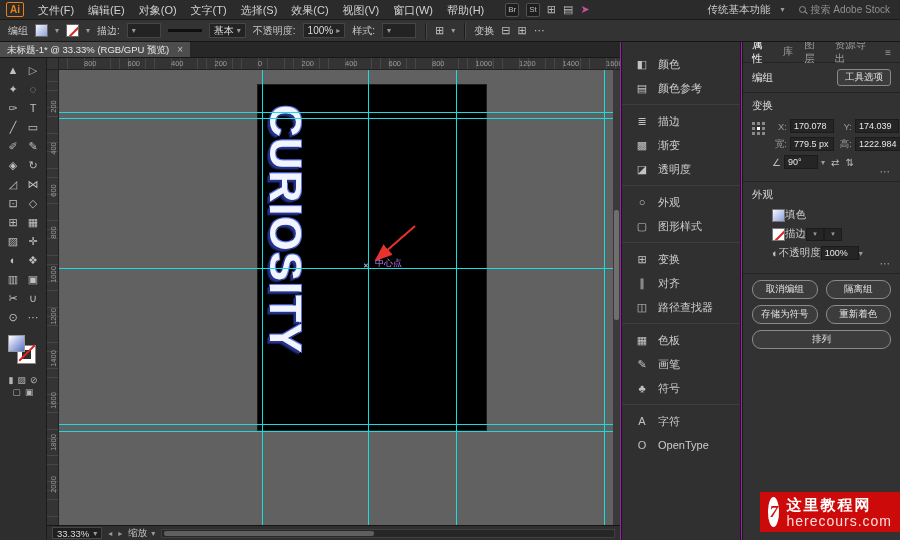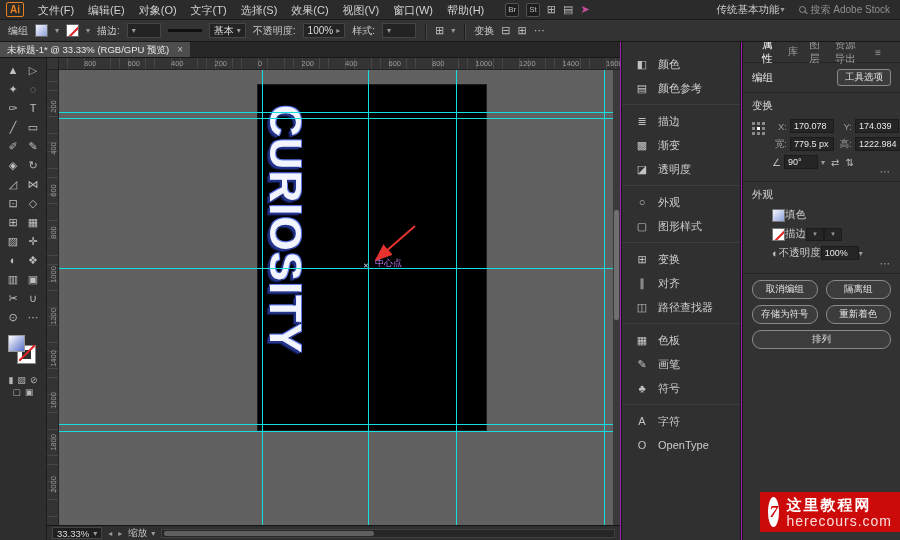--- a/index.html
+++ b/index.html
@@ -16,21 +16,21 @@
   .ai-logo { margin:0 7px 0 6px; padding:0 3px; border:1px solid #e8801e; border-radius:2px;
     color:#e8801e; font-weight:bold; font-size:10px; line-height:13px; }
   .menus { display:flex; align-items:center; height:100%; }
   .menu-item { padding:0 7px; font-size:11px; color:#d2d2d2; line-height:20px; cursor:default; }
   .mb-icons { display:flex; align-items:center; gap:7px; margin-left:14px; }
   .sq-icon { background:#1d1d1d; border:1px solid #525252; border-radius:2px; color:#bdbdbd;
     font-size:8px; line-height:10px; padding:1px 2px; }
   .mini-icon { color:#b5b5b5; font-size:11px; }
   .plane { color:#c94f9e; }
   .mb-right { margin-left:auto; display:flex; align-items:center; gap:14px; padding-right:10px; }
-  .workspace { display:flex; align-items:center; gap:1px; color:#cccccc; font-size:10.5px; }
+  .workspace { display:flex; align-items:center; gap:10px; color:#cccccc; font-size:10.5px; }
   .caret { color:#9a9a9a; font-size:8px; }
   .search { display:flex; align-items:center; gap:5px; color:#8f8f8f; font-size:10px; }
   .mag { width:7px; height:7px; border:1px solid #909090; border-radius:50%; position:relative; display:inline-block; }
   .mag::after { content:''; position:absolute; width:4px; height:1px; background:#909090;
     transform:rotate(45deg); right:-3px; bottom:-1px; }
 
   
   .controlbar { position:absolute; left:0; top:20px; width:900px; height:22px; background:#333333;
     border-bottom:1px solid #161616; display:flex; align-items:center; gap:7px; padding-left:8px;
     font-size:10px; color:#c9c9c9; z-index:5; }
@@ -112,21 +112,21 @@
   .panelstrip { position:absolute; left:621px; top:42px; width:120px; height:498px; background:#303030;
     border-left:1px solid #191919; border-right:1px solid #191919; z-index:4; padding-top:10px; }
   .strip-item { height:24px; display:flex; align-items:center; gap:9px; padding-left:13px; cursor:default; }
   .strip-icon { width:14px; text-align:center; color:#c2c2c2; font-size:11px; }
   .strip-label { color:#cccccc; font-size:11px; }
   .strip-sep { height:1px; background:#1f1f1f; border-bottom:1px solid #3d3d3d; margin:4px 0; }
 
   
   .rightpanel { position:absolute; left:742px; top:42px; width:158px; height:498px; background:#323232;
     border-left:1px solid #191919; z-index:4; font-size:10.5px; }
-  .rtabs { height:21px; display:flex; align-items:center; gap:11px; padding:0 19px;
+  .rtabs { height:21px; display:flex; align-items:center; gap:11px; padding:0 9px;
     border-bottom:1px solid #242424; }
   .rtab { color:#9b9b9b; font-size:10.5px; cursor:default; }
   .rtab.active { color:#ffffff; }
   .rtab-menu { margin-left:auto; color:#9b9b9b; font-size:10px; }
   .sel-row { display:flex; align-items:center; justify-content:space-between; padding:6px 9px;
     border-bottom:1px solid #242424; }
   .sel-label { color:#e0e0e0; }
   .pill-btn { background:#3c3c3c; border:1px solid #8a8a8a; border-radius:3px; color:#e3e3e3;
     font-size:9.5px; padding:1px 7px; font-family:"Liberation Sans",sans-serif; }
   .section { padding:6px 9px 8px 9px; border-bottom:1px solid #242424; position:relative; }

